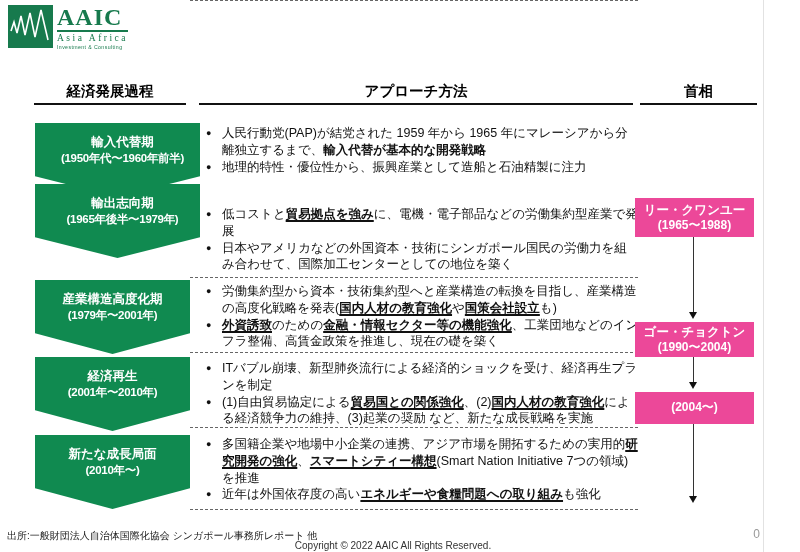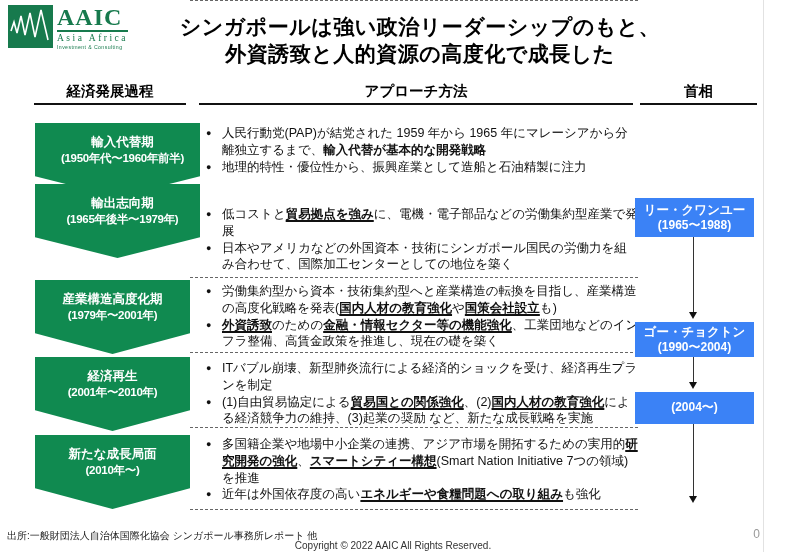--- a/index.html
+++ b/index.html
@@ -52,21 +52,21 @@
 
   .dashed{position:absolute;left:190px;width:448px;border-top:1.5px dashed #666;}
   .dashed:nth-of-type(1){top:200px;}
   .d2{top:277px;}
   .d3{top:352px;}
   .d4{top:427px;}
   .d5{top:509px;}
 
   
   .pm-col{position:absolute;left:635px;top:0;width:119px;}
-  .pm-box{position:absolute;left:0;width:119px;background:#3b82f6;color:#fff;font-weight:bold;text-align:center;
+  .pm-box{position:absolute;left:0;width:119px;background:#ec4899;color:#fff;font-weight:bold;text-align:center;
           display:flex;flex-direction:column;justify-content:center;}
   .pm-box:nth-child(1){top:198px;height:39px;}
   .pm-box:nth-child(2){top:322px;height:35px;}
   .pm-box:nth-child(3){top:392px;height:32px;}
   .pm-name{font-size:12.5px;line-height:1.3;}
   .pm-period{font-size:12px;line-height:1.3;}
   .connector{position:absolute;left:693px;width:0;border-left:1.5px solid #333;}
   .connector::after{content:"";position:absolute;left:-5px;bottom:-6px;border:4px solid transparent;border-top:7px solid #111;}
   .c1{top:237px;height:80px;}
   .c2{top:357px;height:30px;}
@@ -87,24 +87,20 @@
       <rect x="0" y="0" width="45" height="43" fill="#177A4D"></rect>
       <path d="M3 26 L6 17 L9 28 L13 11 L17 30 L22 8 L27 32 L33 5 L40 35" stroke="#ffffff" fill="none" stroke-width="1.6"></path>
     </svg>
     <div class="logo-text">
       <div class="logo-acronym">AAIC</div>
       <div class="logo-line1">Asia Africa</div>
       <div class="logo-line2">Investment &amp; Consulting</div>
     </div>
   </div>
 
-  <div class="title">
-    <div>シンガポールは強い政治リーダーシップのもと、</div>
-    <div>外資誘致と人的資源の高度化で成長した</div>
-  </div>
 
   <div class="col-header mid">アプローチ方法</div>
   <div class="col-header left">経済発展過程</div>
   <div class="col-header right">首相</div>
 
   <div class="stage-col">
       <div class="chevron">
         <div class="st-name">輸入代替期</div>
         <div class="st-period">(1950年代〜1960年前半)</div>
       </div>

